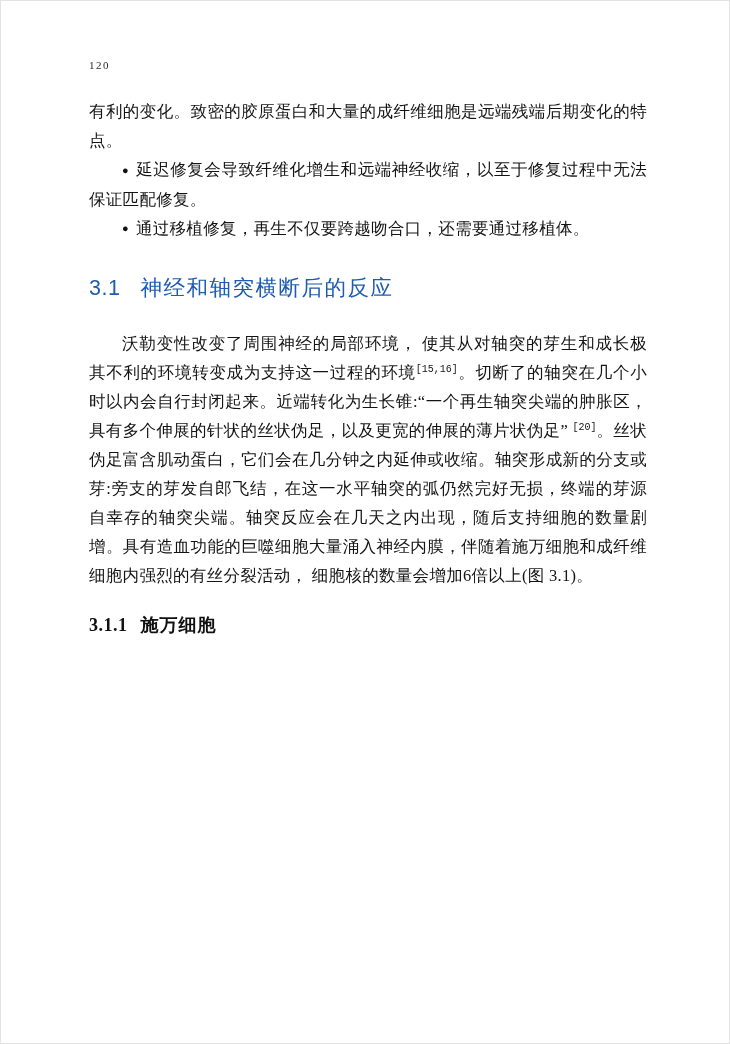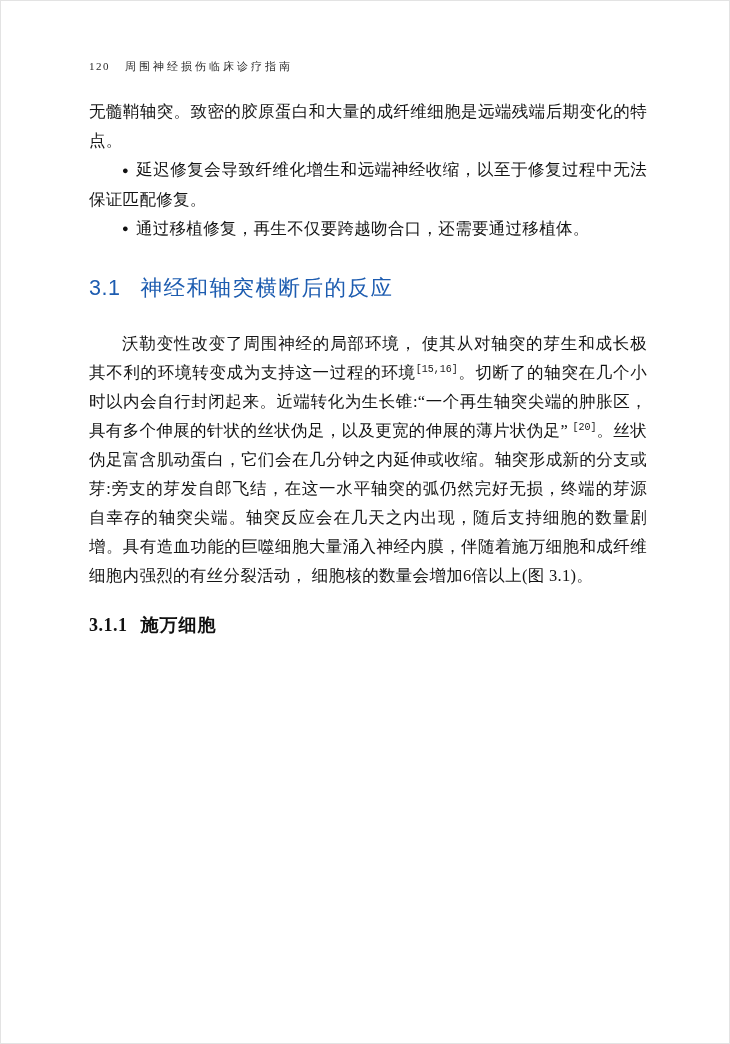--- a/index.html
+++ b/index.html
@@ -69,26 +69,25 @@
   }
   h3.subsection-heading .sec-num { margin-right:13px; letter-spacing:0.5px; }
 </style>
 </head>
 <body>
 
 <div class="page">
 
   <header class="running-head">
     <span class="page-num">120</span>
-    <span class="running-title">周围神经损伤临床诊疗指南</span>
   </header>
 
   <main class="content">
 
-    <p class="para no-indent">无髓鞘轴突。致密的胶原蛋白和大量的成纤维细胞是远端残端后期变化的特点。</p>
+    <p class="para no-indent">有利的变化。致密的胶原蛋白和大量的成纤维细胞是远端残端后期变化的特点。</p>
 
     <div>
         <p class="para bullet"><span class="marker">●</span><span>延迟修复会导致纤维化增生和远端神经收缩，以至于修复过程中无法保证匹配修复。</span></p>
         <p class="para bullet"><span class="marker">●</span><span>通过移植修复，再生不仅要跨越吻合口，还需要通过移植体。</span></p>
       </div>
 
     <h2 class="section-heading">
       <span class="sec-num">3.1</span><span>神经和轴突横断后的反应</span>
     </h2>
 

